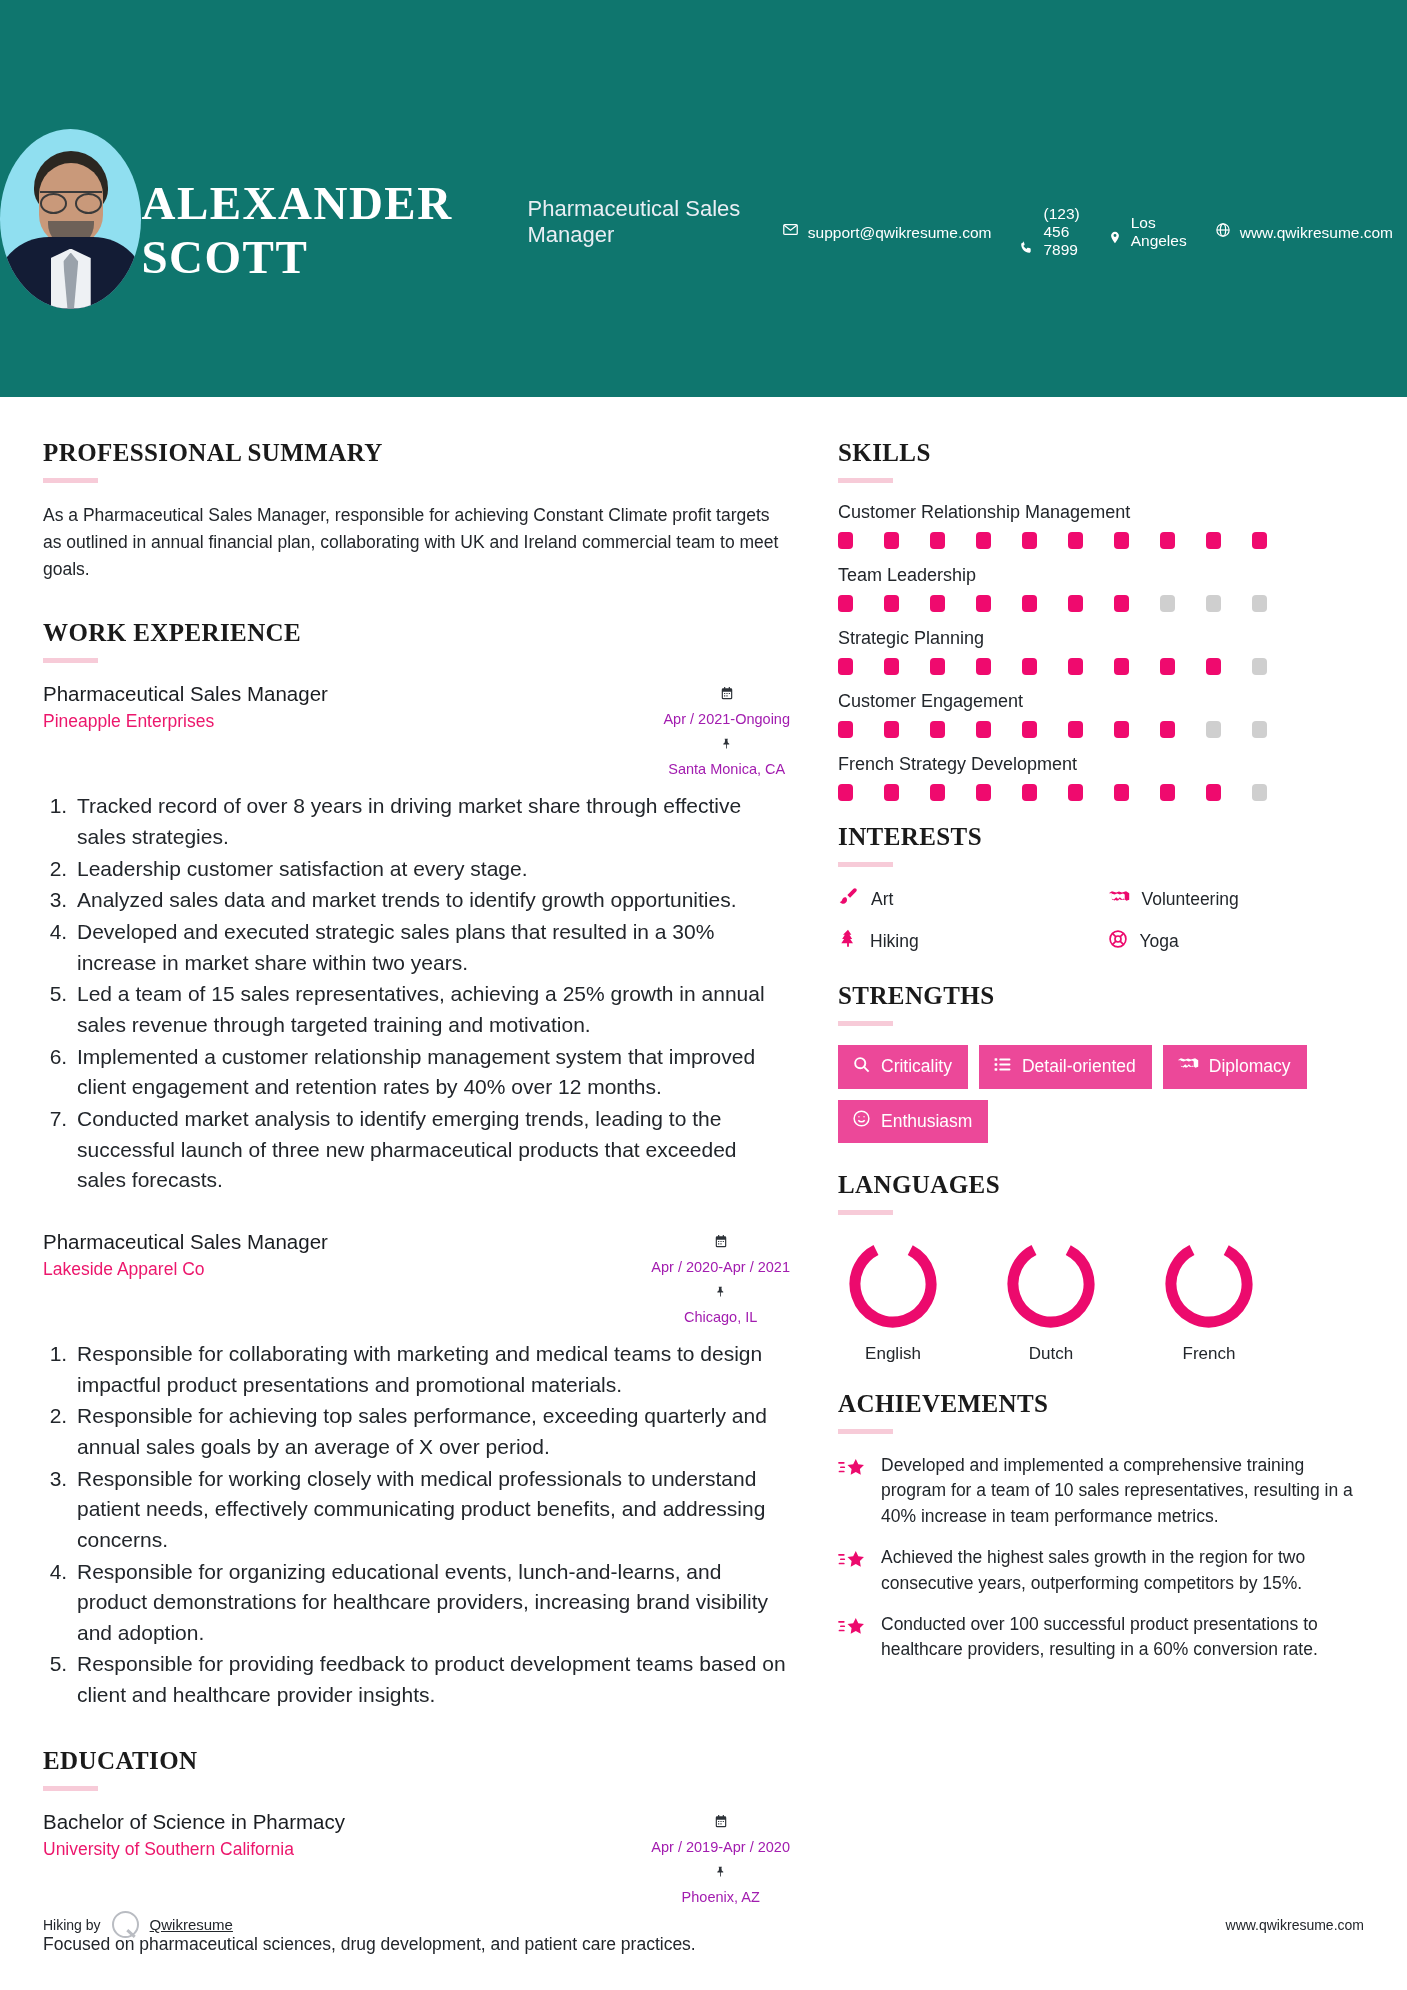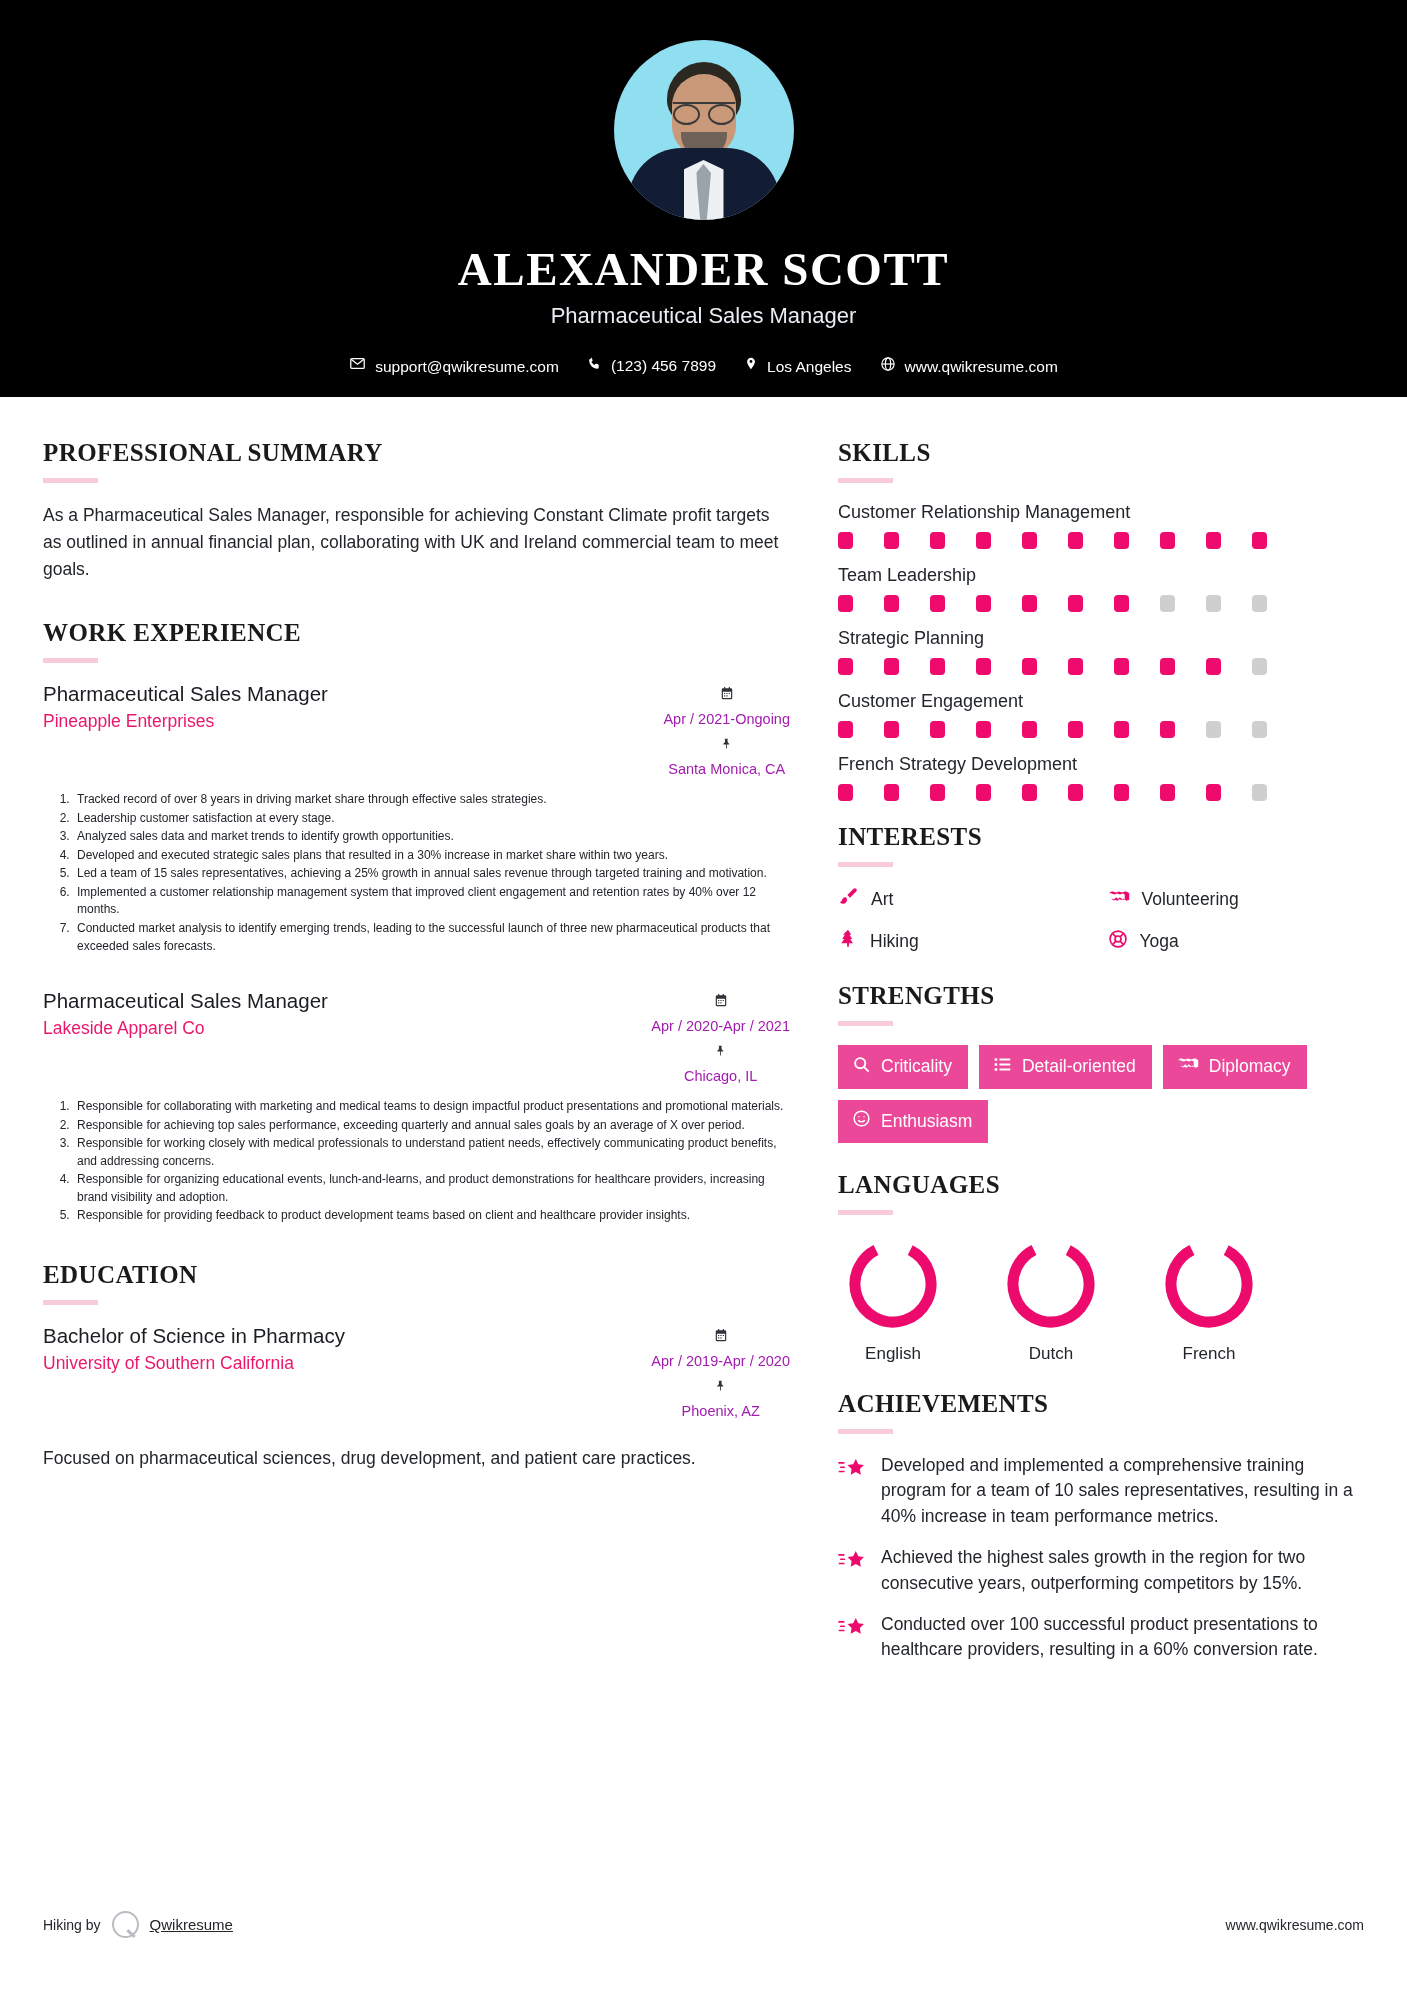--- a/index.html
+++ b/index.html
@@ -5,25 +5,25 @@
   * { box-sizing: border-box; margin: 0; padding: 0; }
   html, body {
     width: 1407px;
     background: #ffffff;
     font-family: "Liberation Sans", sans-serif;
   }
   body { width: 1407px; height: 1990px; position: relative; overflow: hidden; }
 
   
   .header {
-    background: #000000;
+    background: #0f766e;
     height: 397px;
     width: 100%;
     display: flex;
-    flex-direction: column;
+    flex-direction: row;
     align-items: center;
     padding-top: 40px;
   }
   .avatar {
     width: 180px; height: 180px;
     border-radius: 50%;
     background: #90dff0;
     overflow: hidden;
     position: relative;
   }
@@ -133,21 +133,21 @@
   .job-org { font-size: 17.5px; color: #ec176c; margin-top: 5px; }
   .meta {
     font-size: 14.5px; color: #a21caf;
     display: flex; align-items: center; justify-content: flex-end; gap: 7px; flex-direction: column;
   }
   .meta + .meta { margin-top: 9px; }
 
   ol.bullets {
     margin: 14px 0 0 0;
     padding-left: 30px;
-    font-size: 12px;
+    font-size: 21px;
     line-height: 1.46;
     color: #22262b;
   }
   ol.bullets li { margin-bottom: 1px; padding-left: 4px; }
 
   .sec-block { margin-top: 36px; }
   .edu-desc { font-size: 17.5px; line-height: 1.5; color: #22262b; margin-top: 26px; }
 
   
   .skill { margin-bottom: 16px; }

